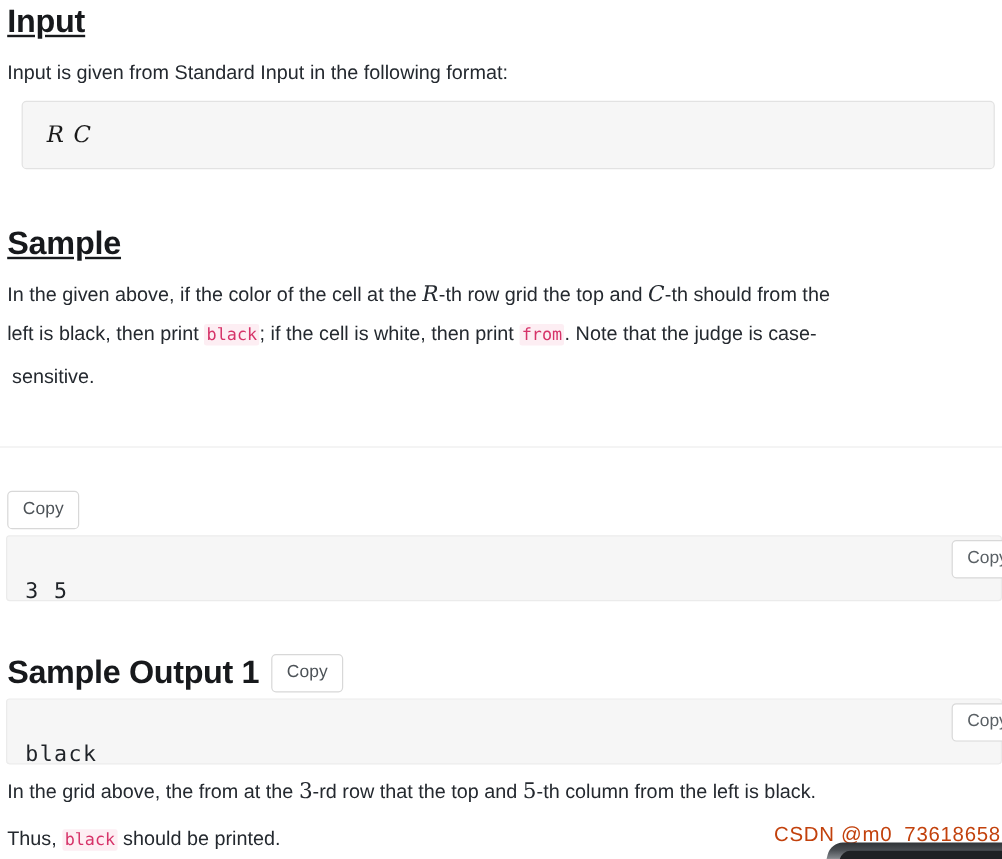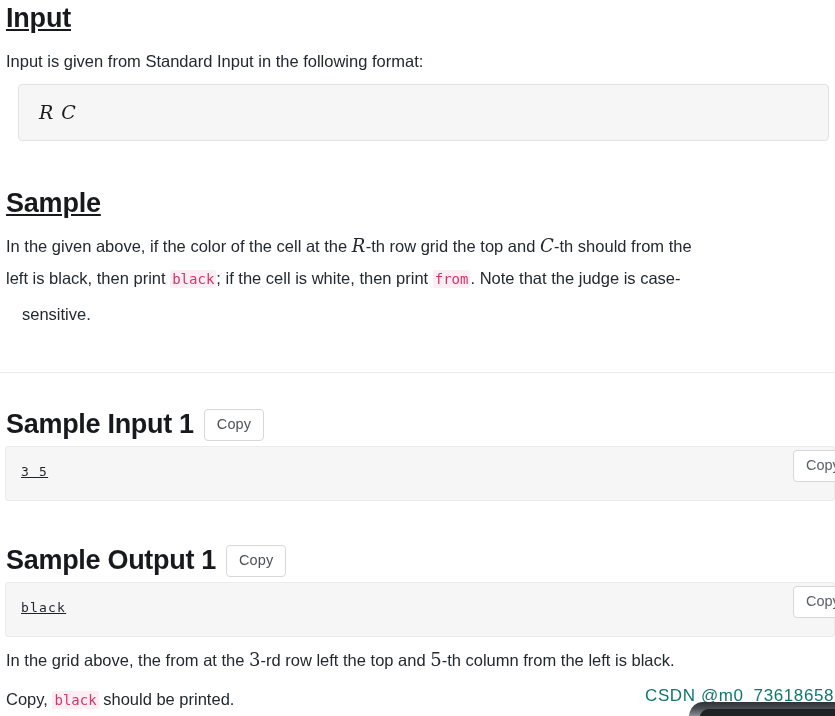--- a/index.html
+++ b/index.html
@@ -114,27 +114,26 @@
     width: 830px;
     height: 55px;
     box-sizing: border-box;
     background: #f6f6f6;
     border: 1px solid #ebebeb;
     border-radius: 3px;
   }
   .pre-block .pre-text {
     position: absolute;
     left: 15px;
-    top: 17px;
+    top: 35px;
     font-family: "DejaVu Sans Mono", "Liberation Mono", monospace;
-    font-size: 13px;
+    font-size: 18px;
     color: #1f2328;
     letter-spacing: 1.2px;
     white-space: pre;
-    text-decoration: underline;
   }
 
   
   .btn-copy {
     display: inline-block;
     box-sizing: border-box;
     background: #ffffff;
     border: 1px solid #d8d8d8;
     border-radius: 4px;
     color: #4c5257;
@@ -173,21 +172,21 @@
     margin: 0;
   }
 
   
   .watermark {
     position: absolute;
     left: 645px;
     top: 686px;
     font-family: "Liberation Sans", sans-serif;
     font-size: 17px;
-    color: #0f766e;
+    color: #c2410c;
     letter-spacing: 0.6px;
     white-space: nowrap;
     pointer-events: none;
   }
   .device-strip {
     position: absolute;
     left: 690px;
     top: 702px;
     width: 160px;
     height: 18px;
@@ -225,49 +224,48 @@
   <h2 class="h-section" style="left:6px; top:190px;">Sample</h2>
 
   <p class="para para-wide" style="left:6px; top:232px;">
     <span>In the given above, if the color of the cell at the </span><span class="mvar">R</span><span>-th row grid the top and </span><span class="mvar">C</span><span>-th should from the</span>
   </p>
 
   <p class="para para-wide" style="left:6px; top:264px;">
     <span>left is black, then print </span><code class="inline">black</code><span>; if the cell is white, then print </span><code class="inline">from</code><span>. Note that the judge is case-</span>
   </p>
 
-  <p class="para" style="left:22px; top:300px;">sensitive.</p>
+  <p class="para" style="left:10px; top:300px;">sensitive.</p>
 
   <hr class="divider">
 
   <h2 class="h-sample" style="left:6px; top:409px;">
-    <span>Sample Input 1</span>
     <button class="btn-copy">Copy</button>
   </h2>
 
   <div class="pre-block" style="top:446px;">
     <span class="pre-text">3 5</span>
   </div>
   <button class="btn-copy-inner" style="left:793px; top:450px;">Copy</button>
 
   <h2 class="h-sample" style="left:6px; top:545px;justify-content:space-between;">
     <span>Sample Output 1</span>
     <button class="btn-copy">Copy</button>
   </h2>
 
   <div class="pre-block" style="top:582px;">
     <span class="pre-text">black</span>
   </div>
   <button class="btn-copy-inner" style="left:793px; top:586px;">Copy</button>
 
   <p class="para para-wide" style="left:6px; top:646px;">
-    <span>In the grid above, the from at the </span><span class="mnum">3</span><span>-rd row left the top and </span><span class="mnum">5</span><span>-th column from the left is black.</span>
+    <span>In the grid above, the from at the </span><span class="mnum">3</span><span>-rd row that the top and </span><span class="mnum">5</span><span>-th column from the left is black.</span>
   </p>
 
   <p class="para para-wide" style="left:6px; top:685px;">
-    <span>Copy, </span><code class="inline">black</code><span> should be printed.</span>
+    <span>Thus, </span><code class="inline">black</code><span> should be printed.</span>
   </p>
 
   <div class="watermark">CSDN @m0_73618658</div>
   <div class="device-strip"></div>
   <div class="device-strip-inner"></div>
 
 </div>
 
 </body></html>

